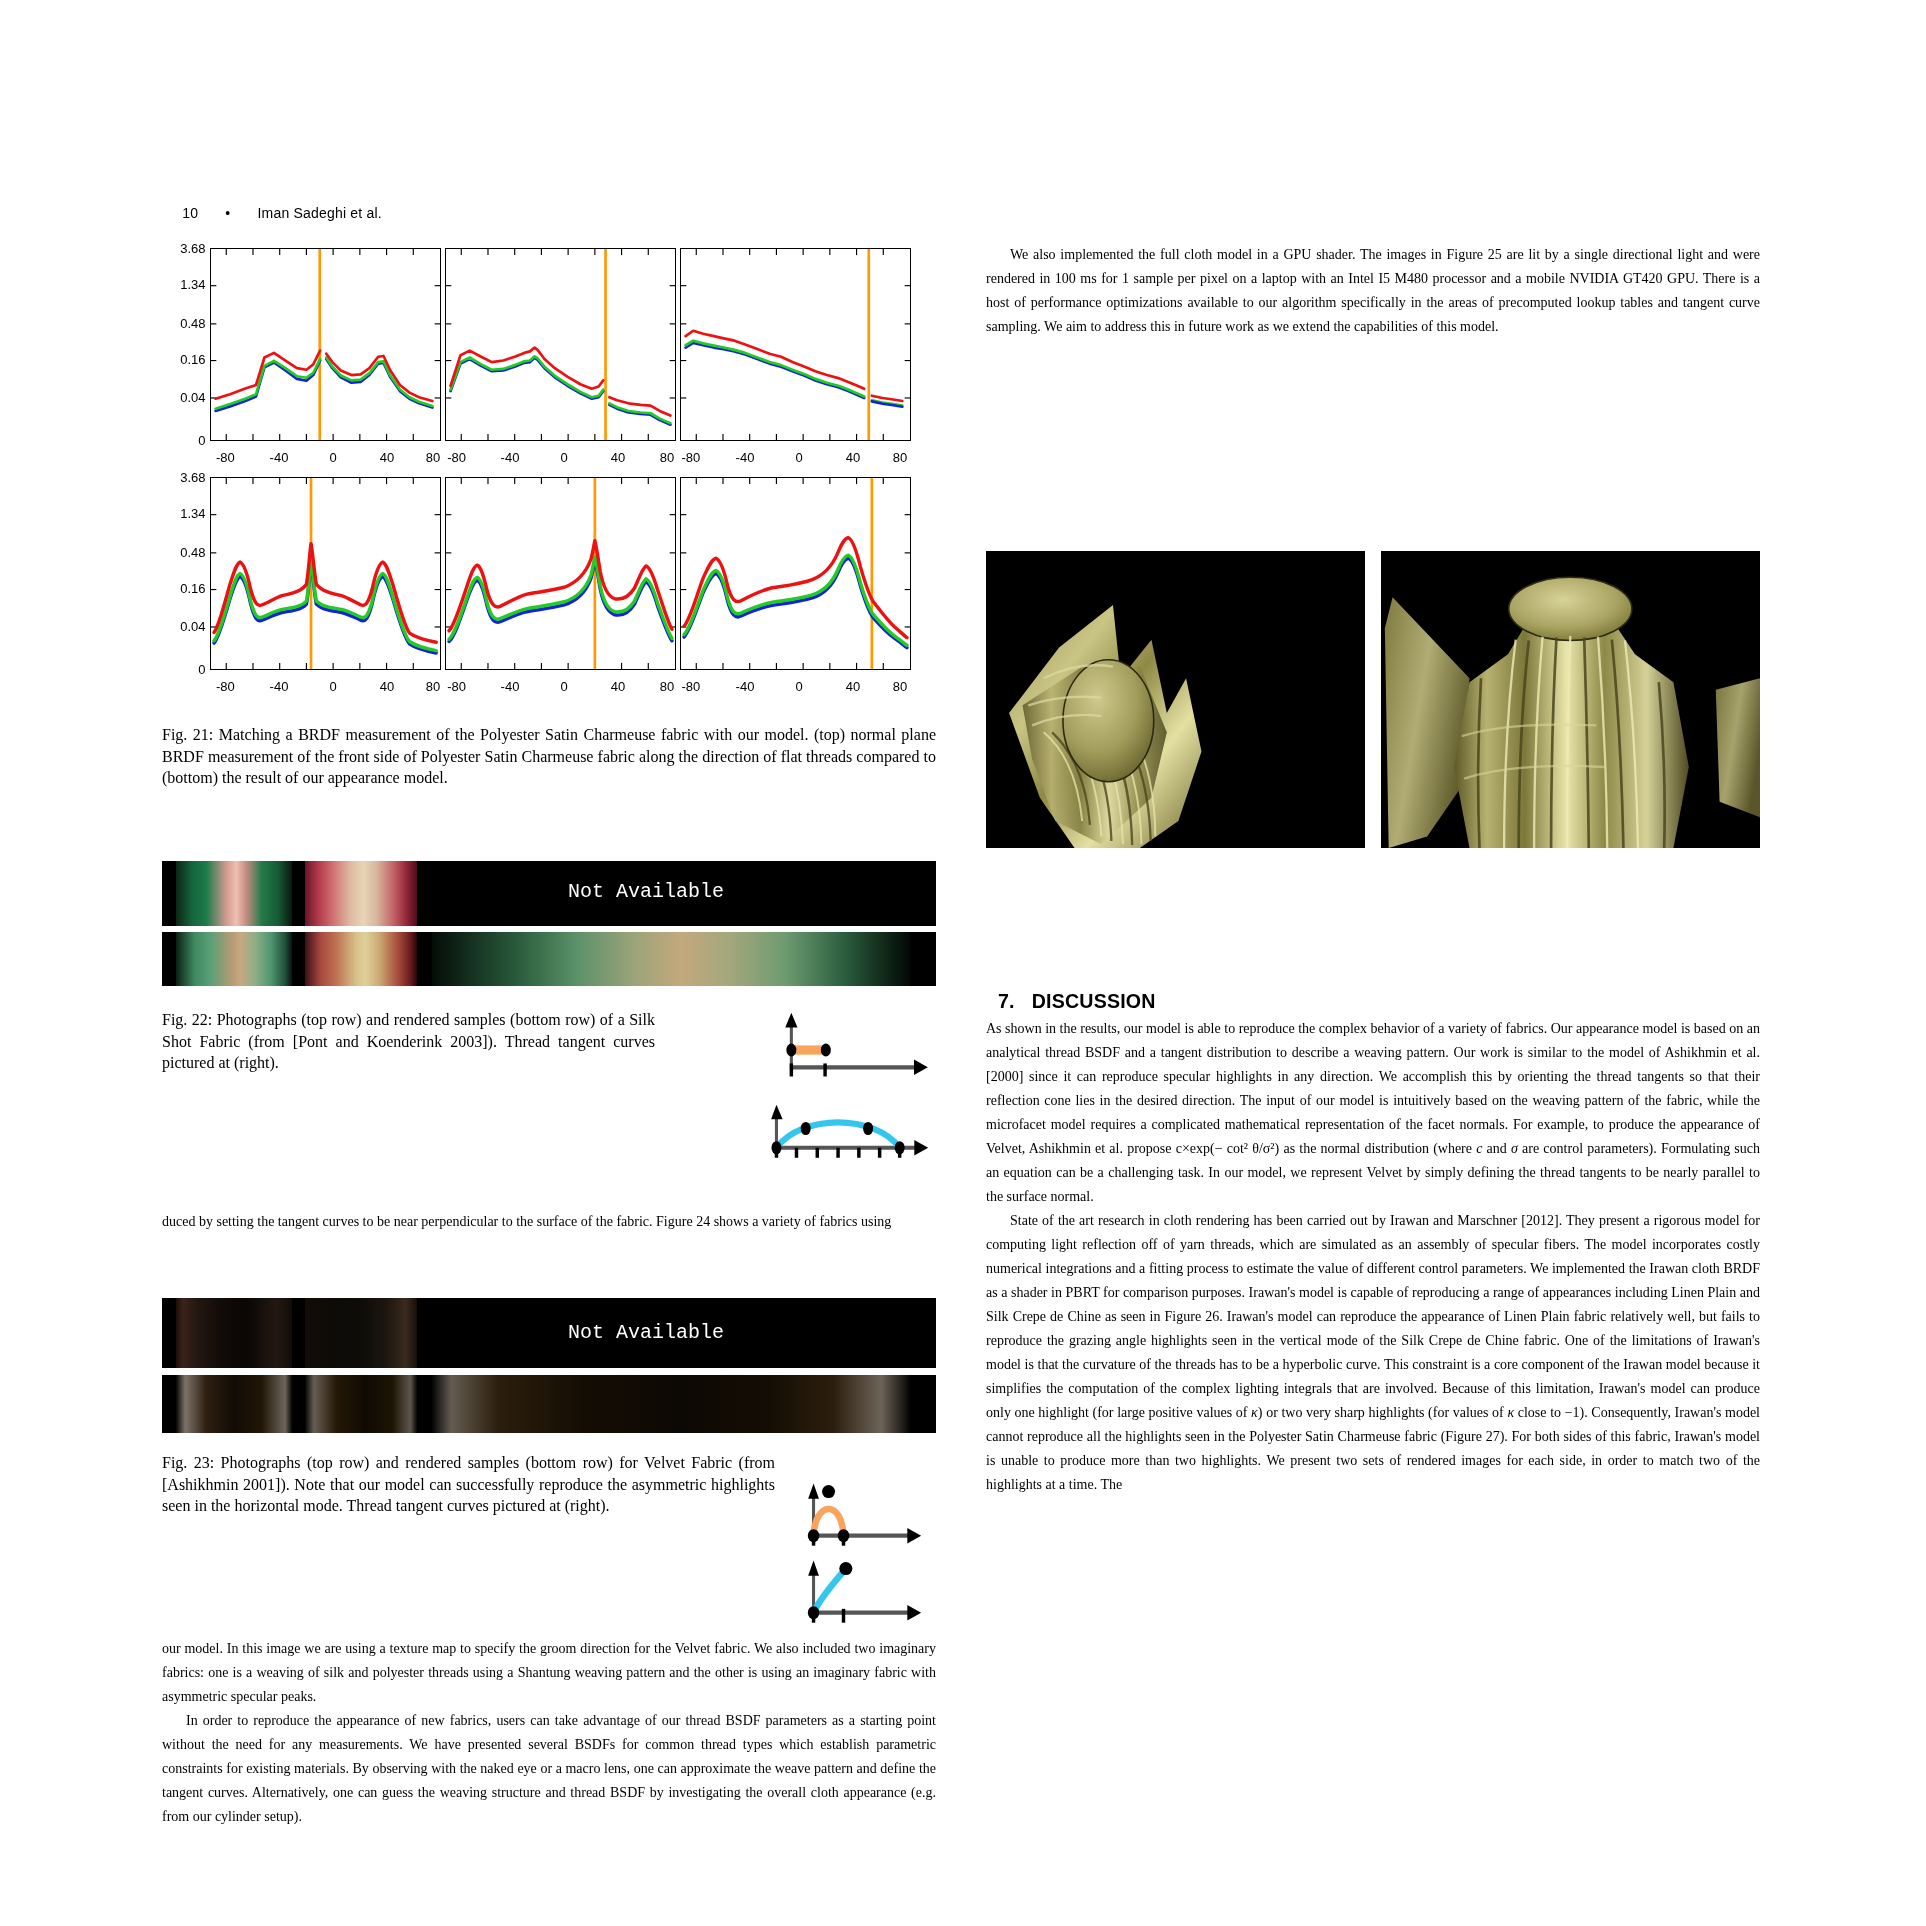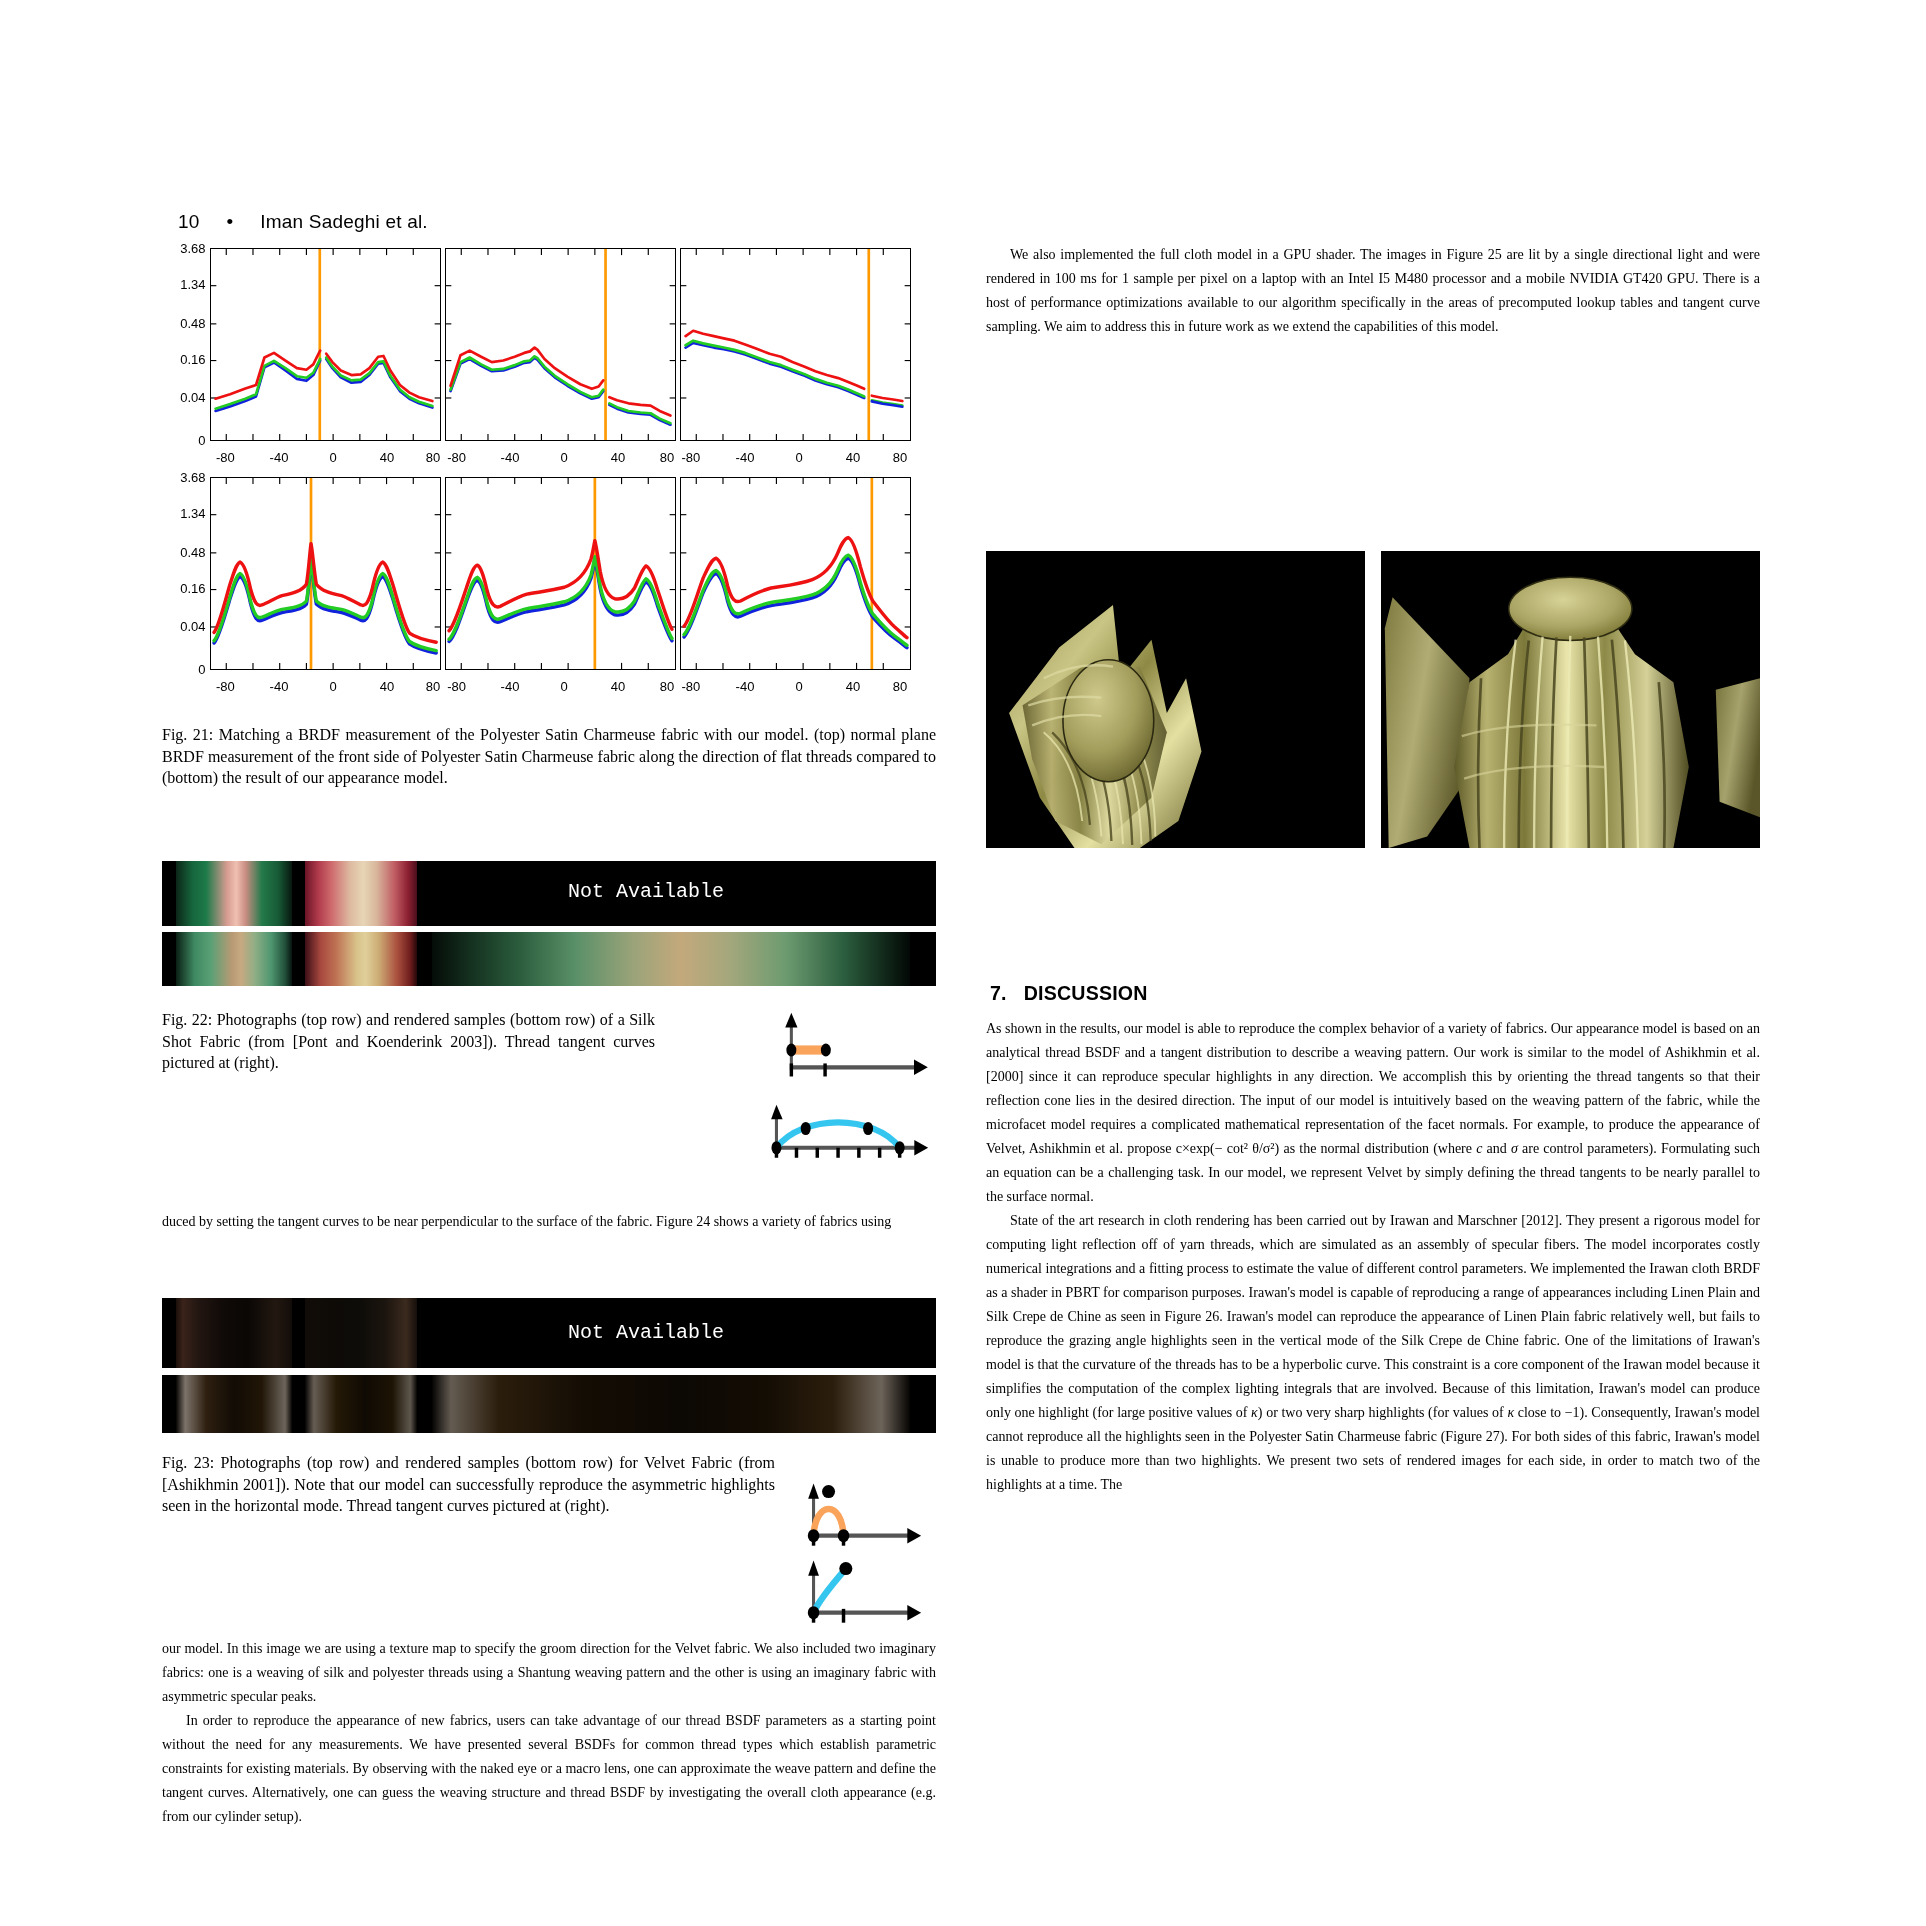--- a/index.html
+++ b/index.html
@@ -8,39 +8,39 @@
     background:#ffffff;
     font-family:"Liberation Serif", serif;
     color:#000;
     position:relative;
     overflow:hidden;
   }
   .page { position:absolute; inset:0; }
 
   
   .runhead {
-    position:absolute; left:156px; top:189px;
+    position:absolute; left:166px; top:189px;
     font-family:"Liberation Sans", sans-serif;
-    font-size:19px; letter-spacing:0.2px;
+    font-size:14px; letter-spacing:0.2px;
     white-space:pre;
   }
 
   p.body {
     font-size:14px; line-height:24px;
     text-align:justify; text-justify:inter-word;
     margin:0 0 0 0; hyphens:none;
   }
   p.body.indent { text-indent:24px; }
   p.cap {
     font-size:16px; line-height:21.6px;
     text-align:justify; margin:0;
   }
   h2.sec {
     font-family:"Liberation Sans", sans-serif;
-    font-size:19.6px; font-weight:bold; margin:4px;
+    font-size:19.6px; font-weight:bold; margin:12px;
     letter-spacing:0.2px; white-space:pre;
   }
   .math { font-family:"Liberation Serif", serif; font-style:italic; }
   .rm { font-style:normal; }
 
   
   .plotgrid {
     position:absolute; left:162px; top:239px;
     width:774px; height:462px;
   }

